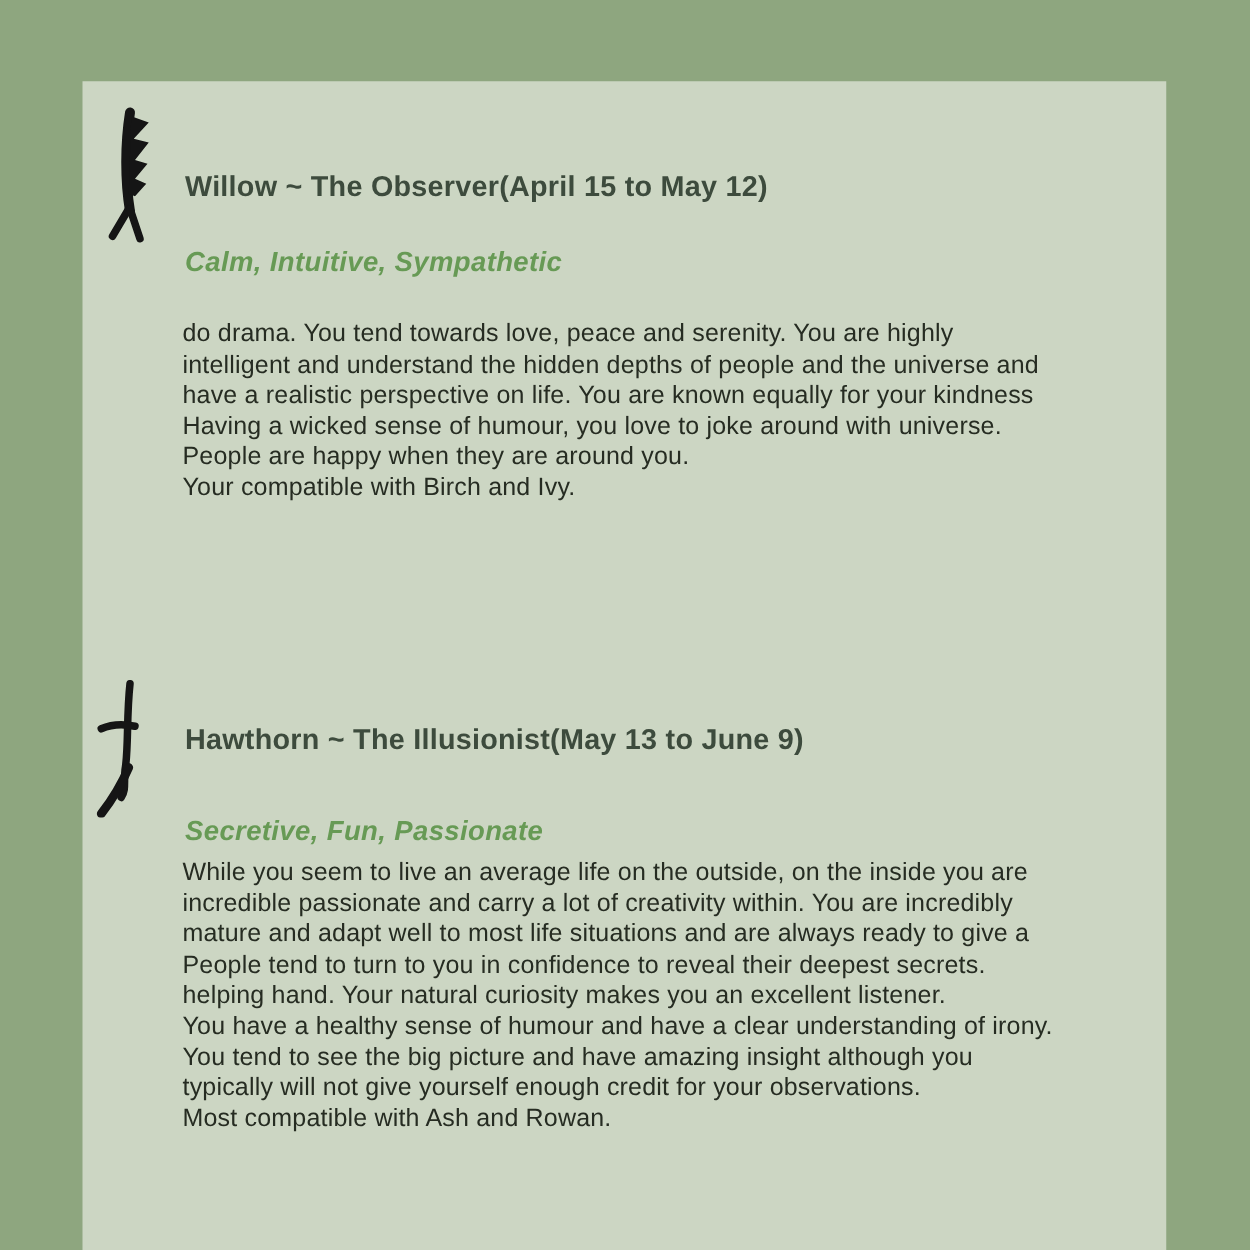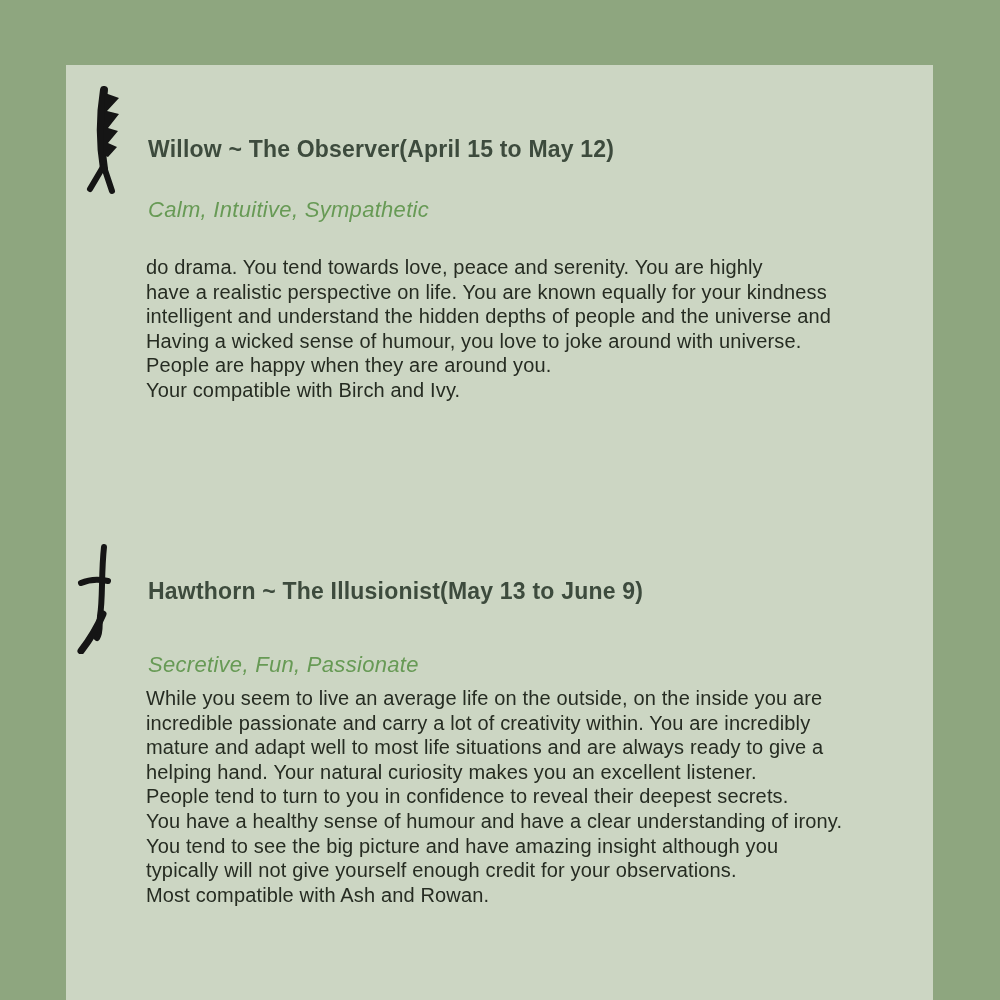--- a/index.html
+++ b/index.html
@@ -29,21 +29,21 @@
   .symbol svg { display: block; width: 100%; height: 100%; }
   .sign-title {
     font-size: 23px;
     font-weight: bold;
     letter-spacing: 0.2px;
     color: var(--title, #3d4b3d);
     white-space: nowrap;
   }
   .sign-traits {
     font-size: 22px;
-    font-weight: normal;
+    font-weight: bold;
     font-style: italic;
     letter-spacing: 0.3px;
     color: var(--traits, #679a55);
     white-space: nowrap;
   }
   .sign-body {
     color: var(--body, #262c22);
     font-size: 20px;
     letter-spacing: 0.15px;
   }
@@ -72,44 +72,44 @@
         <path d="M18 5 C14 30 14 60 18 84" fill="none" stroke="currentColor" stroke-width="8" stroke-linecap="round"></path>
         <path d="M19 8 L33 13 L21 26 L33 29 L22 43 L32 46 L22 58 L31 62 L22 72 L17 70 Z" fill="currentColor"></path>
         <path d="M17 82 L4 104" fill="none" stroke="currentColor" stroke-width="6" stroke-linecap="round"></path>
         <path d="M18 82 L26 106" fill="none" stroke="currentColor" stroke-width="6" stroke-linecap="round"></path>
       </svg>
     </div>
     <h2 class="abs sign-title willow-title" style="margin:0;">Willow ~ The Observer(April 15 to May 12)</h2>
     <div class="abs sign-traits willow-traits">Calm, Intuitive, Sympathetic</div>
     <div class="abs sign-body willow-body">
       <div class="line">do drama. You tend towards love, peace and serenity. You are highly</div>
+      <div class="line">intelligent and understand the hidden depths of people and the universe and</div>
       <div class="line">have a realistic perspective on life. You are known equally for your kindness</div>
-      <div class="line">intelligent and understand the hidden depths of people and the universe and</div>
       <div class="line">Having a wicked sense of humour, you love to joke around with universe.</div>
       <div class="line">People are happy when they are around you.</div>
       <div class="line">Your compatible with Birch and Ivy.</div>
     </div>
   </section>
 
   <section>
     <div class="abs symbol hawthorn-symbol">
       <svg viewBox="0 0 38 110" xmlns="http://www.w3.org/2000/svg" aria-hidden="true">
         <path d="M28 3 C25 30 27 55 24 72 C23 82 25 88 21 94" fill="none" stroke="currentColor" stroke-width="6" stroke-linecap="round"></path>
         <path d="M5 39 C14 35 23 35 32 37" fill="none" stroke="currentColor" stroke-width="6" stroke-linecap="round"></path>
         <path d="M27 70 C21 84 12 98 5 107" fill="none" stroke="currentColor" stroke-width="7" stroke-linecap="round"></path>
       </svg>
     </div>
     <h2 class="abs sign-title hawthorn-title" style="margin:0;">Hawthorn ~ The Illusionist(May 13 to June 9)</h2>
     <div class="abs sign-traits hawthorn-traits">Secretive, Fun, Passionate</div>
     <div class="abs sign-body hawthorn-body">
       <div class="line">While you seem to live an average life on the outside, on the inside you are</div>
       <div class="line">incredible passionate and carry a lot of creativity within. You are incredibly</div>
       <div class="line">mature and adapt well to most life situations and are always ready to give a</div>
+      <div class="line">People tend to turn to you in confidence to reveal their deepest secrets.</div>
       <div class="line">helping hand. Your natural curiosity makes you an excellent listener.</div>
-      <div class="line">People tend to turn to you in confidence to reveal their deepest secrets.</div>
       <div class="line">You have a healthy sense of humour and have a clear understanding of irony.</div>
       <div class="line">You tend to see the big picture and have amazing insight although you</div>
       <div class="line">typically will not give yourself enough credit for your observations.</div>
       <div class="line">Most compatible with Ash and Rowan.</div>
     </div>
   </section>
 
 </div>
 
 </body></html>

